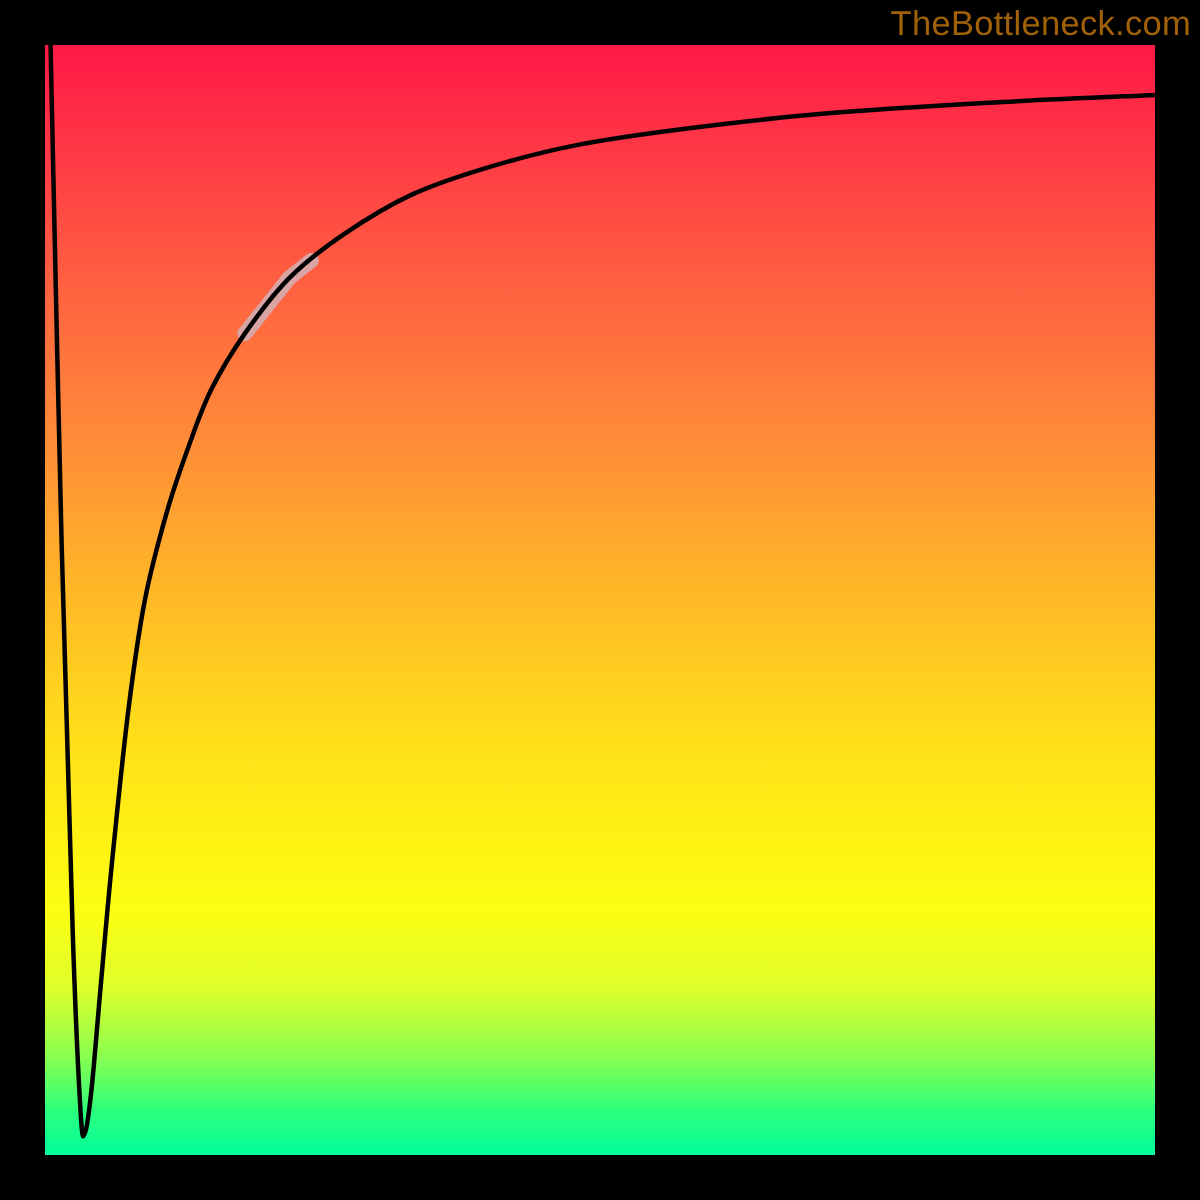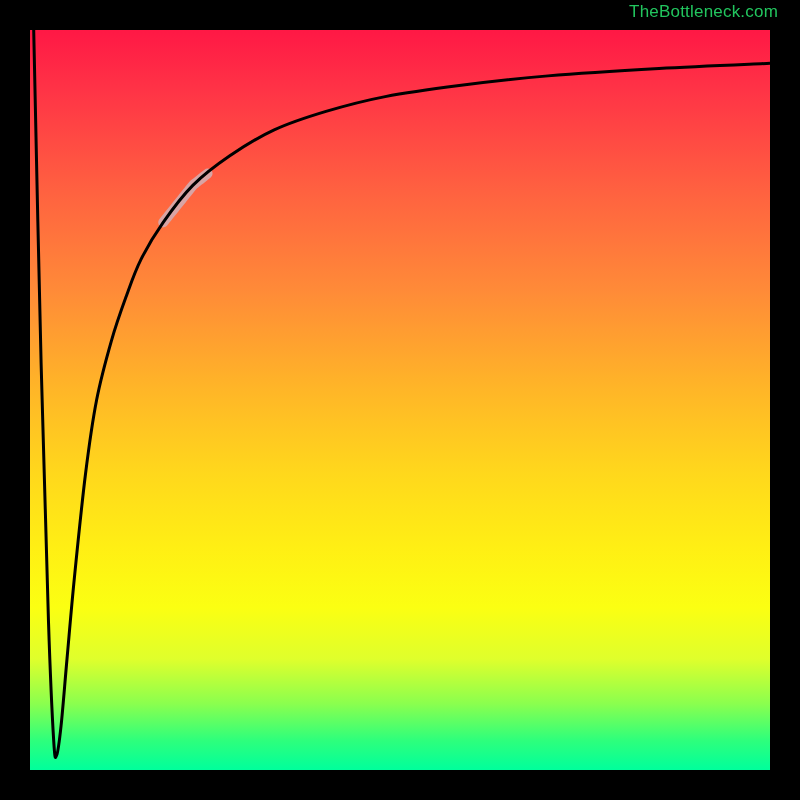--- a/index.html
+++ b/index.html
@@ -7,23 +7,23 @@
     width: 800px;
     height: 800px;
     background: #000;
     font-family: Arial, Helvetica, sans-serif;
     position: relative;
     overflow: hidden;
   }
   .watermark {
     position: absolute;
     top: 2px;
-    right: 22px;
-    color: #22c55e;
-    font-size: 17px;
+    right: 6px;
+    color: #a16207;
+    font-size: 23px;
     font-weight: normal;
     z-index: 10;
     letter-spacing: 0.2px;
   }
   .plot-area {
     position: absolute;
     left: 30px;
     top: 30px;
     width: 740px;
     height: 740px;

